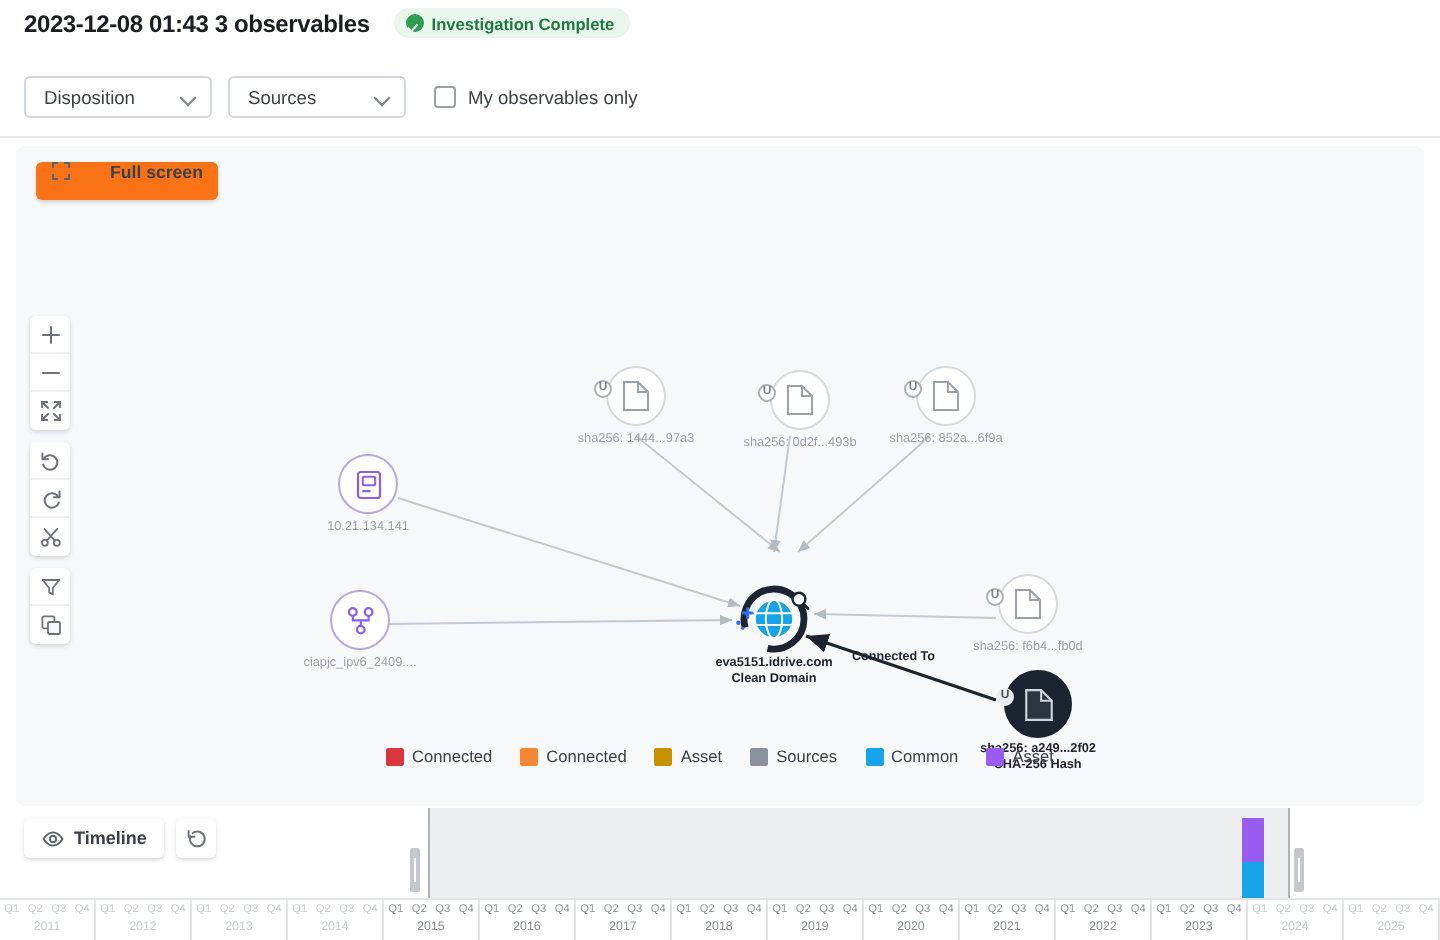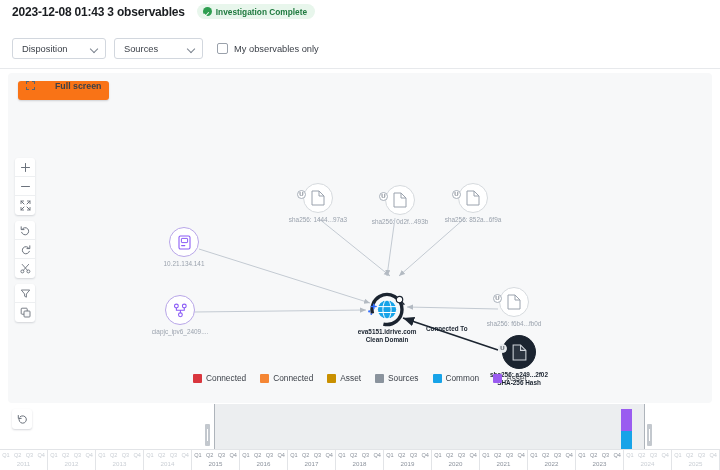--- a/index.html
+++ b/index.html
@@ -421,20 +421,27 @@
       <div class="tl-handle" style="left:205px;"></div>
       <div class="tl-handle" style="left:647px;"></div>
 
       <div class="tl-bar" style="left:621px;">
         <div class="seg" style="height:22px;background:#9a5cf0"></div>
         <div class="seg" style="height:18px;background:#17a3e8"></div>
       </div>
     </div>
 
     <div class="timeline-controls">
+      <div class="timeline-btn">
+        <svg width="11" height="9" viewBox="0 0 11 9">
+            <path d="M0.8 4.5S2.6 1.2 5.5 1.2 10.2 4.5 10.2 4.5 8.4 7.8 5.5 7.8 0.8 4.5 0.8 4.5z" fill="none" stroke="#5b626c" stroke-width="0.95"></path>
+            <circle cx="5.5" cy="4.5" r="1.6" fill="none" stroke="#5b626c" stroke-width="0.95"></circle>
+          </svg>
+        <span>Timeline</span>
+      </div>
       <div class="timeline-reset">
         <svg width="11" height="11" viewBox="0 0 11 11">
             <path d="M2.2 4.1a3.7 3.7 0 1 0 1.1-1.5" stroke="#6b727c" stroke-width="1" fill="none" stroke-linecap="round"></path>
             <path d="M1.3 1.5v2.9h2.9" stroke="#6b727c" stroke-width="1" fill="none" stroke-linecap="round" stroke-linejoin="round"></path>
           </svg>
       </div>
     </div>
 
     <div class="tl-axis" id="tl-axis">
         <div class="tl-year dim" style="left: 0px; width: 48px;">

